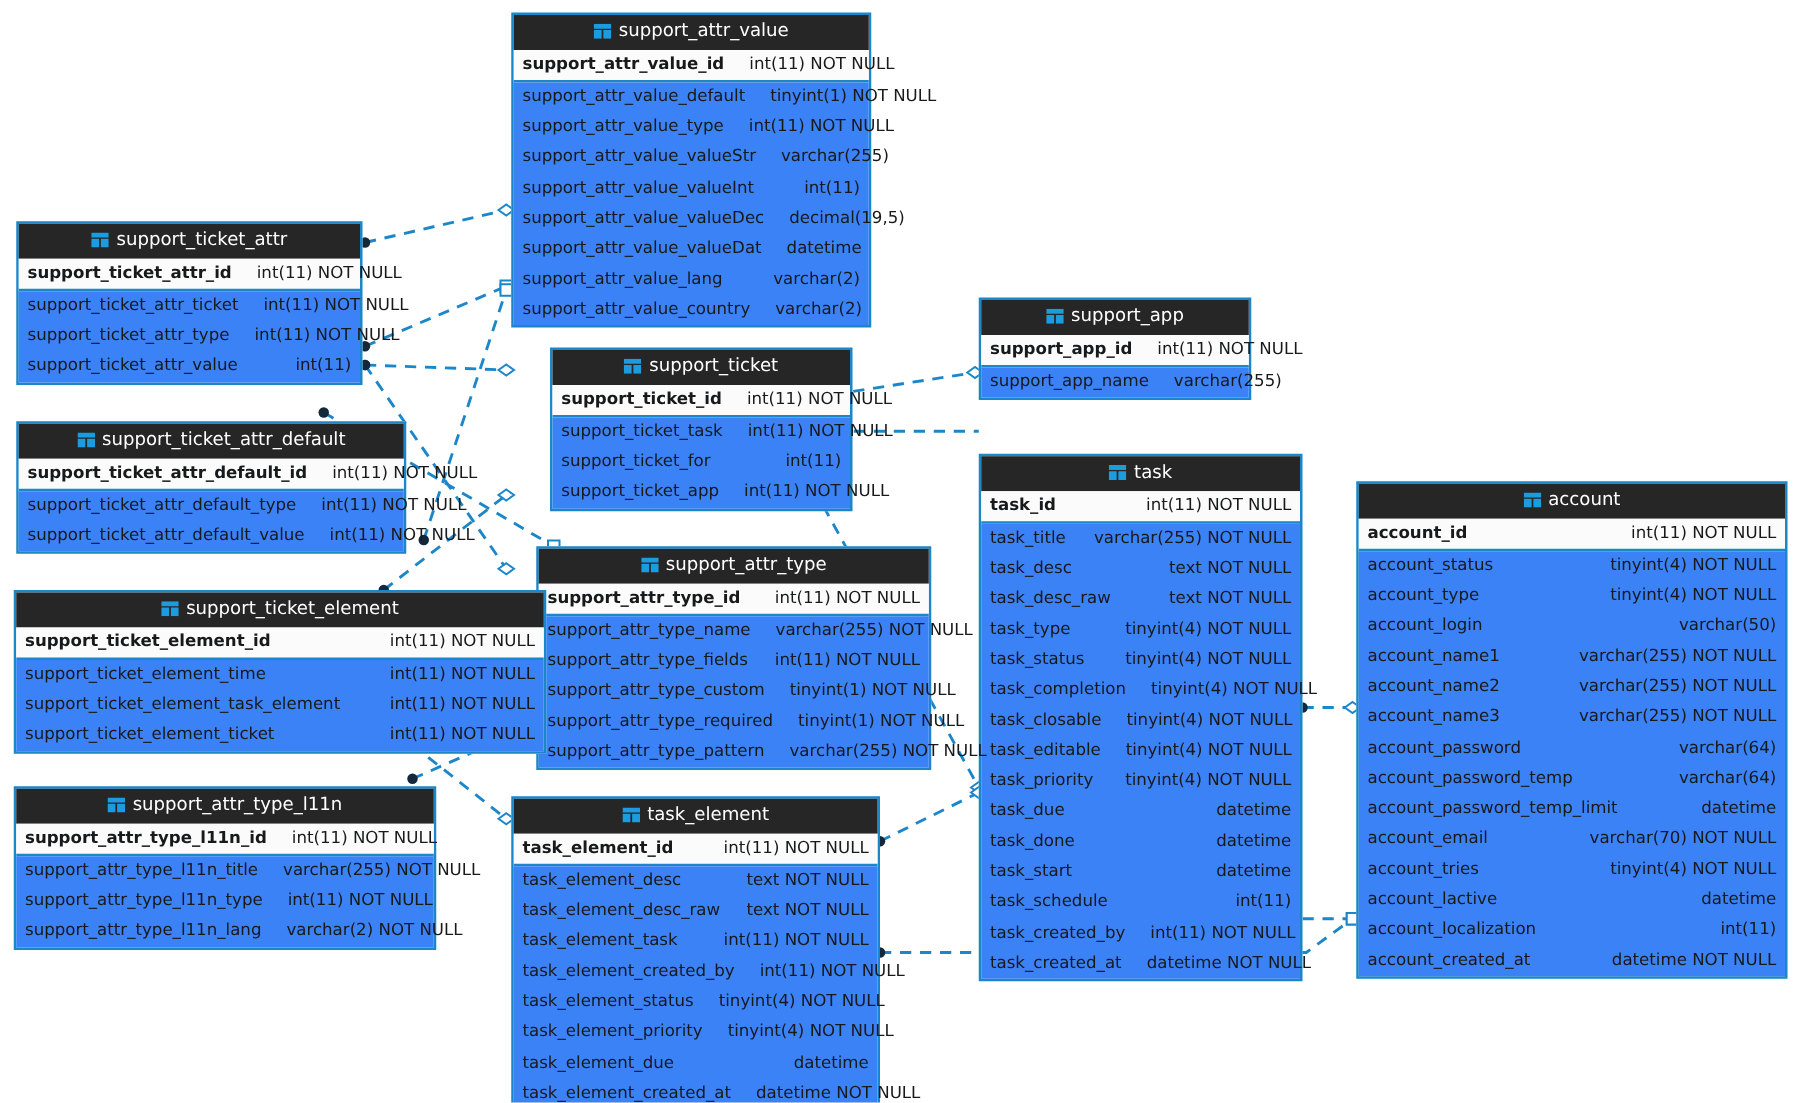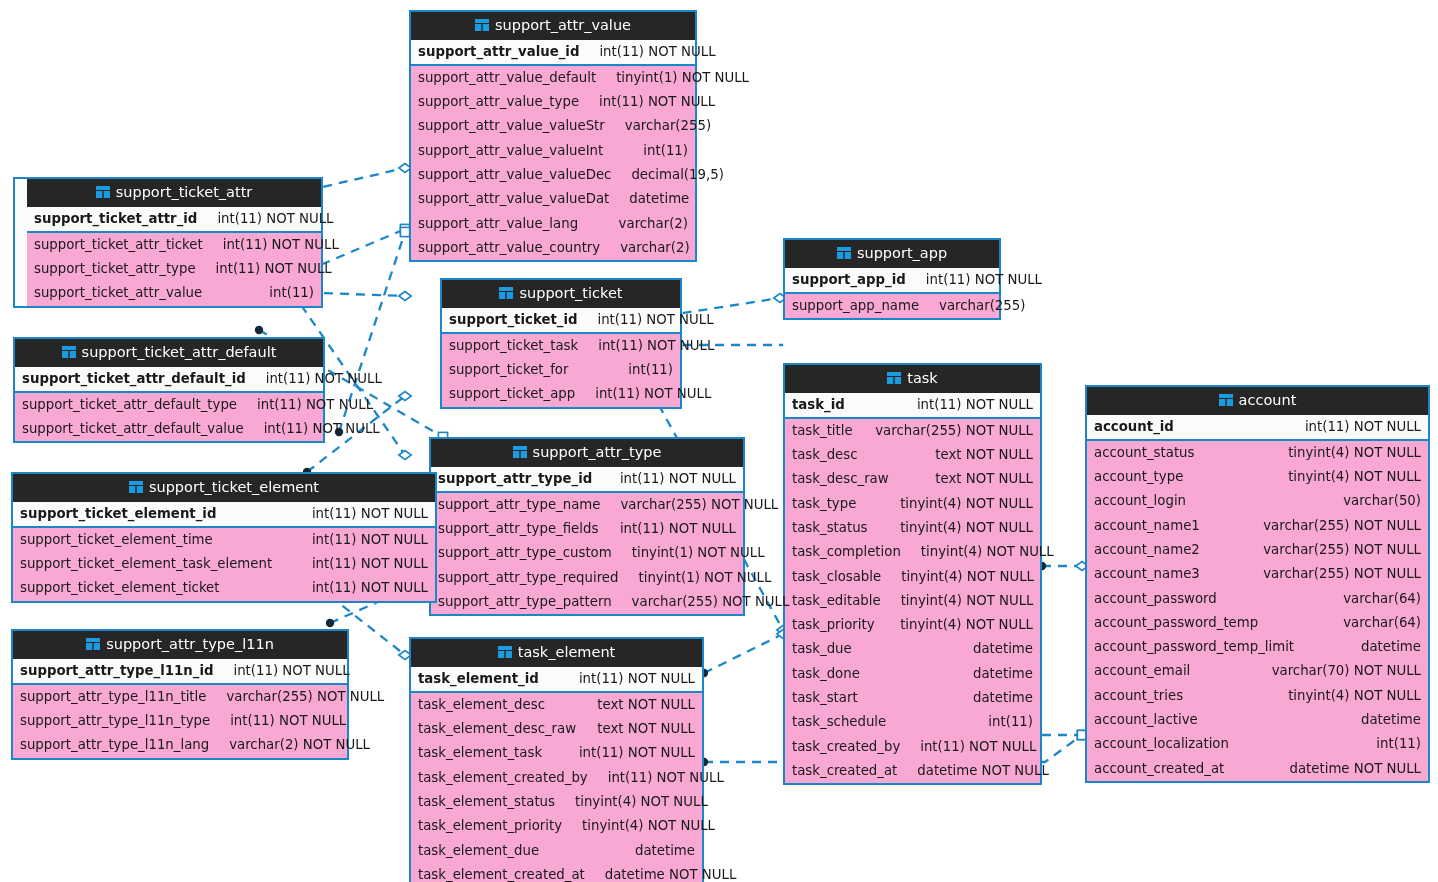--- a/index.html
+++ b/index.html
@@ -56,21 +56,21 @@
     height: 12px;
     flex: 0 0 auto;
     position: relative;
   }
   .tbl-icon svg { display: block; }
   .pk-row {
     border-bottom: 2px solid #1b87c9;
     background: #fbfbfb;
   }
   .cols {
-    background: #f9a8d4;
+    background: #3b82f6;
   }
   .row {
     display: flex;
     align-items: baseline;
     justify-content: space-between;
     font-size: 13.3px;
     line-height: 1;
     padding: 5px 7px 6px 7px;
     white-space: nowrap;
     color: #18191a;
@@ -218,21 +218,21 @@
           <span class="spacer"></span>
           <span class="ctype">varchar(2)</span>
         </div>
         <div class="row">
           <span class="cname">support_attr_value_country</span>
           <span class="spacer"></span>
           <span class="ctype">varchar(2)</span>
         </div>
       </div>
     </div>
-    <div class="entity" style="left: 13px; top: 177px; width: 310px; padding-left: 12px;">
+    <div class="entity" style="left: 13px; top: 177px; width: 277px;">
       <div class="entity-header">
         <span class="tbl-icon">
           <svg width="14" height="12" viewBox="0 0 14 12">
             <rect x="0" y="0" width="14" height="4" fill="#1b9ce0"></rect>
             <rect x="0" y="5" width="6.3" height="7" fill="#1b9ce0"></rect>
             <rect x="7.7" y="5" width="6.3" height="7" fill="#1b9ce0"></rect>
           </svg>
         </span>
         <span>support_ticket_attr</span>
       </div>

